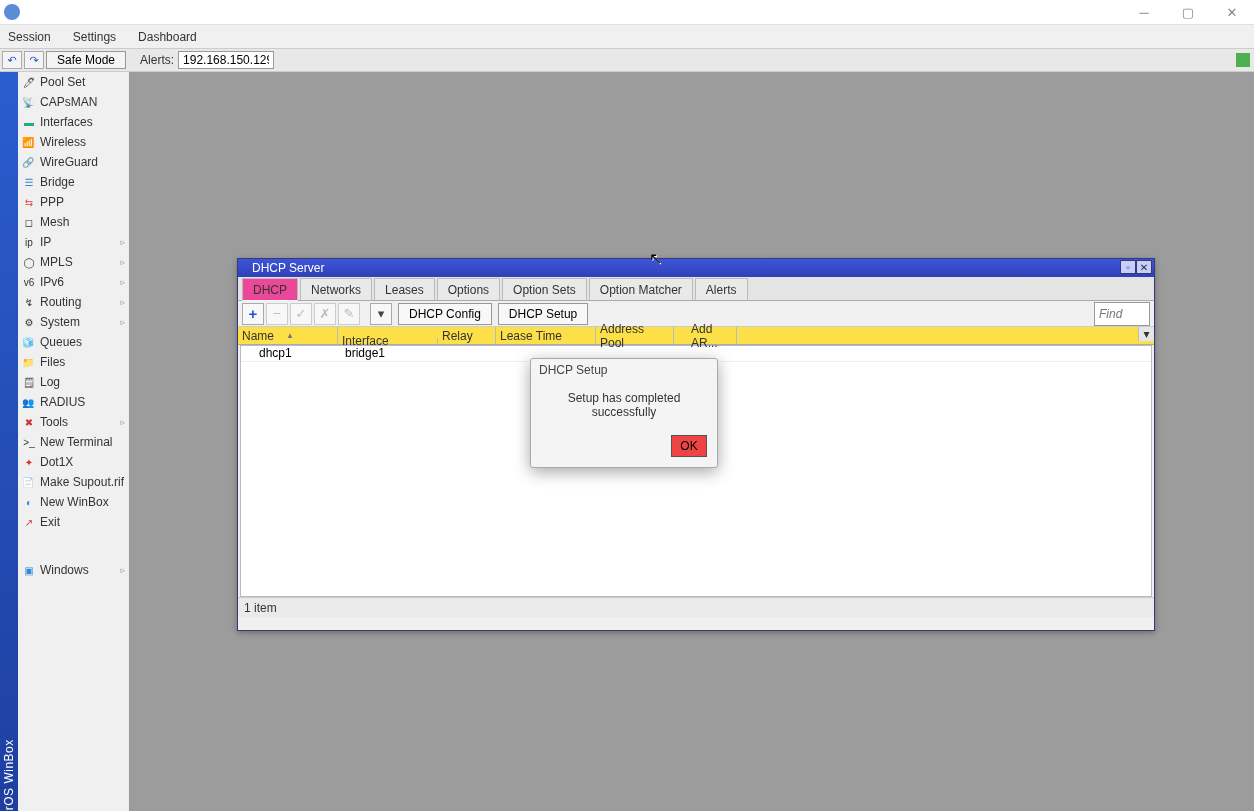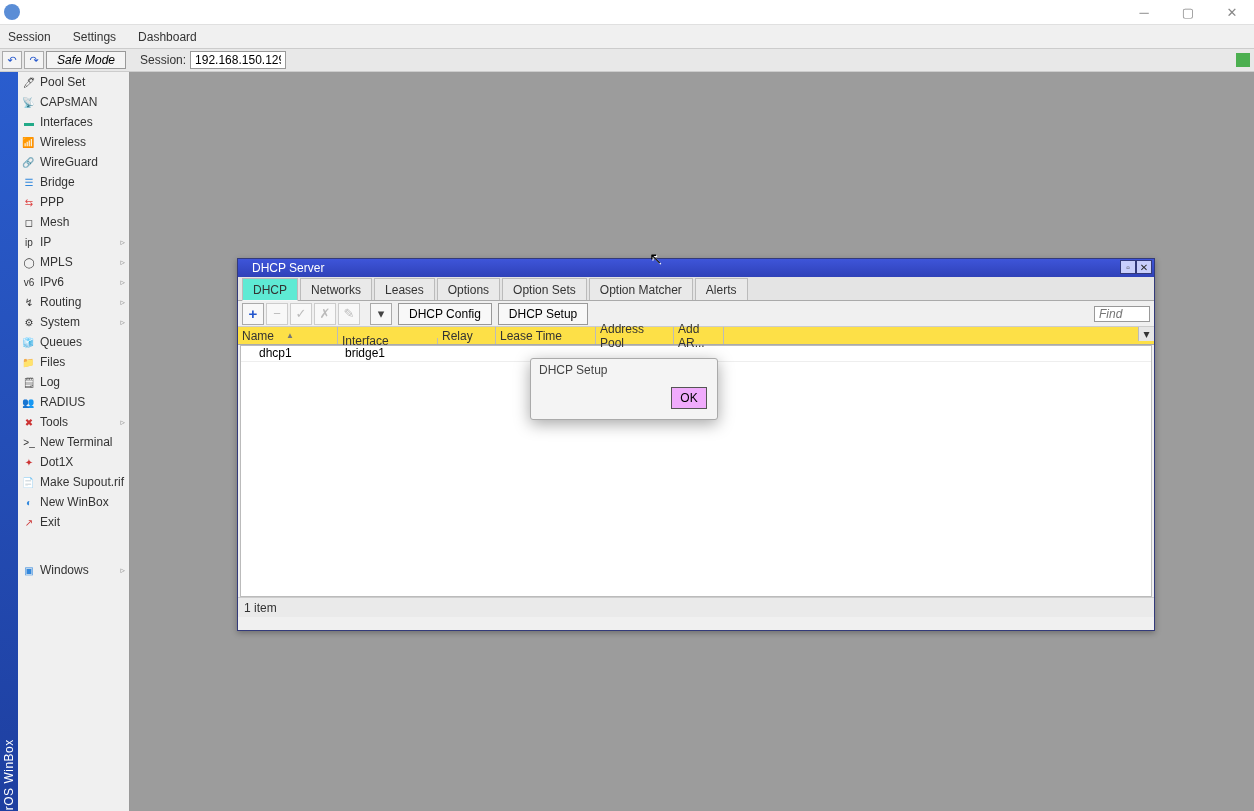--- a/index.html
+++ b/index.html
@@ -11,21 +11,21 @@
   .win-controls { position: absolute; right: 0; top: 0; display: flex; }
   .win-controls div { width: 44px; height: 24px; display:flex; align-items:center; justify-content:center; color:#888; font-size:13px; }
 
   
   .menubar { height: 24px; background:#f0f0f0; display:flex; align-items:center; padding:0 4px; gap:14px; color:#333; border-top:1px solid #e0e0e0; }
   .menubar span { padding:2px 4px; }
 
   
   .toolbar { height: 24px; background:#e8e8e8; display:flex; align-items:center; border-top:1px solid #ccc; border-bottom:1px solid #ccc; padding:0 2px; position:relative; }
   .toolbar .tb-btn { width:20px; height:18px; border:1px solid #aaa; background:#f4f4f4; display:flex; align-items:center; justify-content:center; font-size:11px; margin-right:2px; }
-  .toolbar .safe-mode { height:18px; padding:0 10px; border:1px solid #999; background:#f4f4f4; margin-right:14px; display:flex; align-items:center;font-style:italic; }
+  .toolbar .safe-mode { height:18px; padding:0 10px; border:1px solid #999; background:#f4f4f4; margin-right:14px; display:flex; align-items:center; }
   .toolbar .sess-label { margin-right:4px; color:#333; }
   .toolbar .sess-input { height:18px; border:1px solid #999; background:#fff; padding:0 4px; font-family:inherit; font-size:12px; width:96px; }
   .toolbar .green-sq { position:absolute; right:4px; top:4px; width:14px; height:14px; background:#4caf50; }
 
   
   .body { display:flex; height: calc(811px - 24px - 24px - 24px); }
 
   
   .brand-strip { width:18px; background: linear-gradient(#2a5dce, #1e3fa0); position:relative; }
   .brand-strip .label { position:absolute; bottom:12px; left:50%; transform: translateX(-50%) rotate(-90deg); transform-origin:center; white-space:nowrap; color:#fff; font-size:12px; letter-spacing:0.5px; }
@@ -41,47 +41,47 @@
   .mdi { flex:1; background:#9c9c9c; position:relative; }
 
   
   .win { position:absolute; background:#f0f0f0; border:1px solid #333a7a; box-shadow:0 2px 6px rgba(0,0,0,.3); }
   #dhcp-win { left:237px; top:258px; width:918px; height:373px; }
   .win-title { height:18px; background:#3b4fd3; background: linear-gradient(#3e55d9,#2f41b8); color:#fff; display:flex; align-items:center; padding:0 14px; font-size:12px; position:relative; }
   .win-title .wbtns { position:absolute; right:2px; top:1px; display:flex; gap:0; }
   .win-title .wbtns div { width:16px; height:14px; background:#c8cefb; color:#2a2a2a; display:flex; align-items:center; justify-content:center; font-size:10px; border:1px solid #333a7a; margin-left:0; }
   .tabs { height:24px; background:#e4e4e4; display:flex; align-items:flex-end; padding:0 4px; border-bottom:1px solid #aaa; }
   .tabs .tab { padding:4px 10px 3px; background:#e9e9e9; border:1px solid #bbb; border-bottom:none; margin-right:2px; font-size:12px; color:#333; }
-  .tabs .tab.active { background:#5eead4; border-bottom:1px solid #f7f7f7; position:relative; top:1px; }
+  .tabs .tab.active { background:#ec4899; border-bottom:1px solid #f7f7f7; position:relative; top:1px; }
 
   .win-toolbar { height:26px; background:#f0f0f0; display:flex; align-items:center; padding:0 4px; gap:2px; border-bottom:1px solid #ccc; position:relative; }
   .win-toolbar .sq { width:22px; height:22px; border:1px solid #aaa; background:#f8f8f8; display:flex; align-items:center; justify-content:center; font-size:13px; color:#444; }
   .win-toolbar .sq.disabled { color:#bbb; border-color:#ccc; }
   .win-toolbar .sq.add { color:#2255cc; font-weight:bold; font-size:15px; }
   .win-toolbar .btn { height:22px; padding:8px 10px; border:1px solid #999; background:#f8f8f8; display:flex; align-items:center; font-size:12px; margin-left:4px; }
-  .win-toolbar .find { position:absolute; right:4px; width:56px; height:16px; border:1px solid #999; font-style:italic; color:#888; padding:0 4px; font-size:12px; font-family:inherit; }
+  .win-toolbar .find { position:absolute; right:4px; width:56px; height:24px; border:1px solid #999; font-style:italic; color:#888; padding:0 4px; font-size:12px; font-family:inherit; }
 
   .grid { }
   .grid-header { height:18px; background:#fde047; display:flex; border-bottom:1px solid #aaa; font-size:12px; position:relative; color:#333; }
   .grid-header .col { border-right:1px solid #bbb; padding:1px 4px; display:flex; align-items:center; }
   .grid-header .dd { position:absolute; right:0; width:16px; text-align:center; border-left:1px solid #bbb; background:#e6e6e6; }
   .grid-row { height:16px; display:flex; font-size:12px; border-bottom:1px solid #eee; }
   .grid-row .cell { padding:0 4px; }
   .grid-body { height:252px; background:#fff; border:1px solid #bbb; margin:0 2px; overflow:hidden; }
   .grid-header .tri { font-size:8px; color:#777; margin-left:12px; }
 
   .statusbar { height:20px; background:#eaeaea; border-top:1px solid #ccc; padding:2px 6px; display:flex; align-items:center; font-size:12px; color:#333; }
 
   
   .dialog { position:absolute; background:#f4f4f4; border:1px solid #aaa; border-radius:3px; box-shadow:0 4px 16px rgba(0,0,0,.35); }
   #setup-dlg { left:531px; top:358px; width:188px; }
   .dialog .dlg-title { height:22px; display:flex; align-items:center; padding:0 8px; font-size:12px; color:#444; }
   .dialog .dlg-body { padding:10px 14px; font-size:12px; color:#333; text-align:center; }
   .dialog .dlg-foot { padding:6px 10px 10px; display:flex; justify-content:flex-end; }
-  .dialog .ok { width:36px; height:22px; border:1px solid #555; background:#f0abfc; font-size:12px; }
+  .dialog .ok { width:36px; height:22px; border:1px solid #555; background:#ef4444; font-size:12px; }
 
   
   .cursor { position:absolute; left:519px; top:177px; pointer-events:none; font-size:16px; color:#000; text-shadow:1px 1px 0 #fff; z-index:9999; }
 </style>
 </head>
 <body>
 
 <div class="titlebar">
   <span class="globe"></span>
   <div class="win-controls">
@@ -94,21 +94,21 @@
 <div class="menubar">
   <span>Session</span>
   <span>Settings</span>
   <span>Dashboard</span>
 </div>
 
 <div class="toolbar">
   <div class="tb-btn" style="color:#2255cc">↶</div>
   <div class="tb-btn" style="color:#2255cc">↷</div>
   <div class="safe-mode">Safe Mode</div>
-  <span class="sess-label">Session:</span>
+  <span class="sess-label">Alerts:</span>
   <input class="sess-input" value="192.168.150.129" style="">
   <div class="green-sq"></div>
 </div>
 
 <div class="body">
   <div class="brand-strip">
     <span class="label">RouterOS  WinBox</span>
   </div>
 
   <div class="sidebar" id="sidebar">
@@ -252,21 +252,21 @@
         <input class="find" placeholder="Find" style="">
       </div>
 
       <div class="grid">
         <div class="grid-header" id="grid-header">
             <div class="col" style="width: 100px;">Name<span class="tri">▲</span></div>
             <div class="col" style="width: 100px; margin-top: 11px;">Interface</div>
             <div class="col" style="width: 58px;">Relay</div>
             <div class="col" style="width: 100px;">Lease Time</div>
             <div class="col" style="width: 78px;">Address Pool</div>
-            <div class="col" style="width: 50px;">Add AR...</div>
+            <div class="col" style="width: 50px; margin-left: 13px;">Add AR...</div>
             <div class="dd">▾</div>
           </div>
         <div class="grid-body" id="grid-body">
             <div class="grid-row">
               <div class="cell" style="width: 100px; padding-left: 18px;">dhcp1</div>
               <div class="cell" style="width: 100px;">bridge1</div>
               <div class="cell" style="width: 58px;"></div>
               <div class="cell" style="width: 100px;"></div>
               <div class="cell" style="width: 78px;"></div>
               <div class="cell" style="width: 50px;"></div>
@@ -274,20 +274,21 @@
           </div>
       </div>
 
       <div class="statusbar">
         <span>1 item</span>
       </div>
     </div>
 
     <div class="dialog" id="setup-dlg" style="left:400px; top:286px;">
       <div class="dlg-title">DHCP Setup</div>
+      <div class="dlg-body">Setup has completed successfully</div>
       <div class="dlg-foot">
         <button class="ok">OK</button>
       </div>
     </div>
 
     <div class="cursor">↖</div>
 
   </div>
 </div>
 

